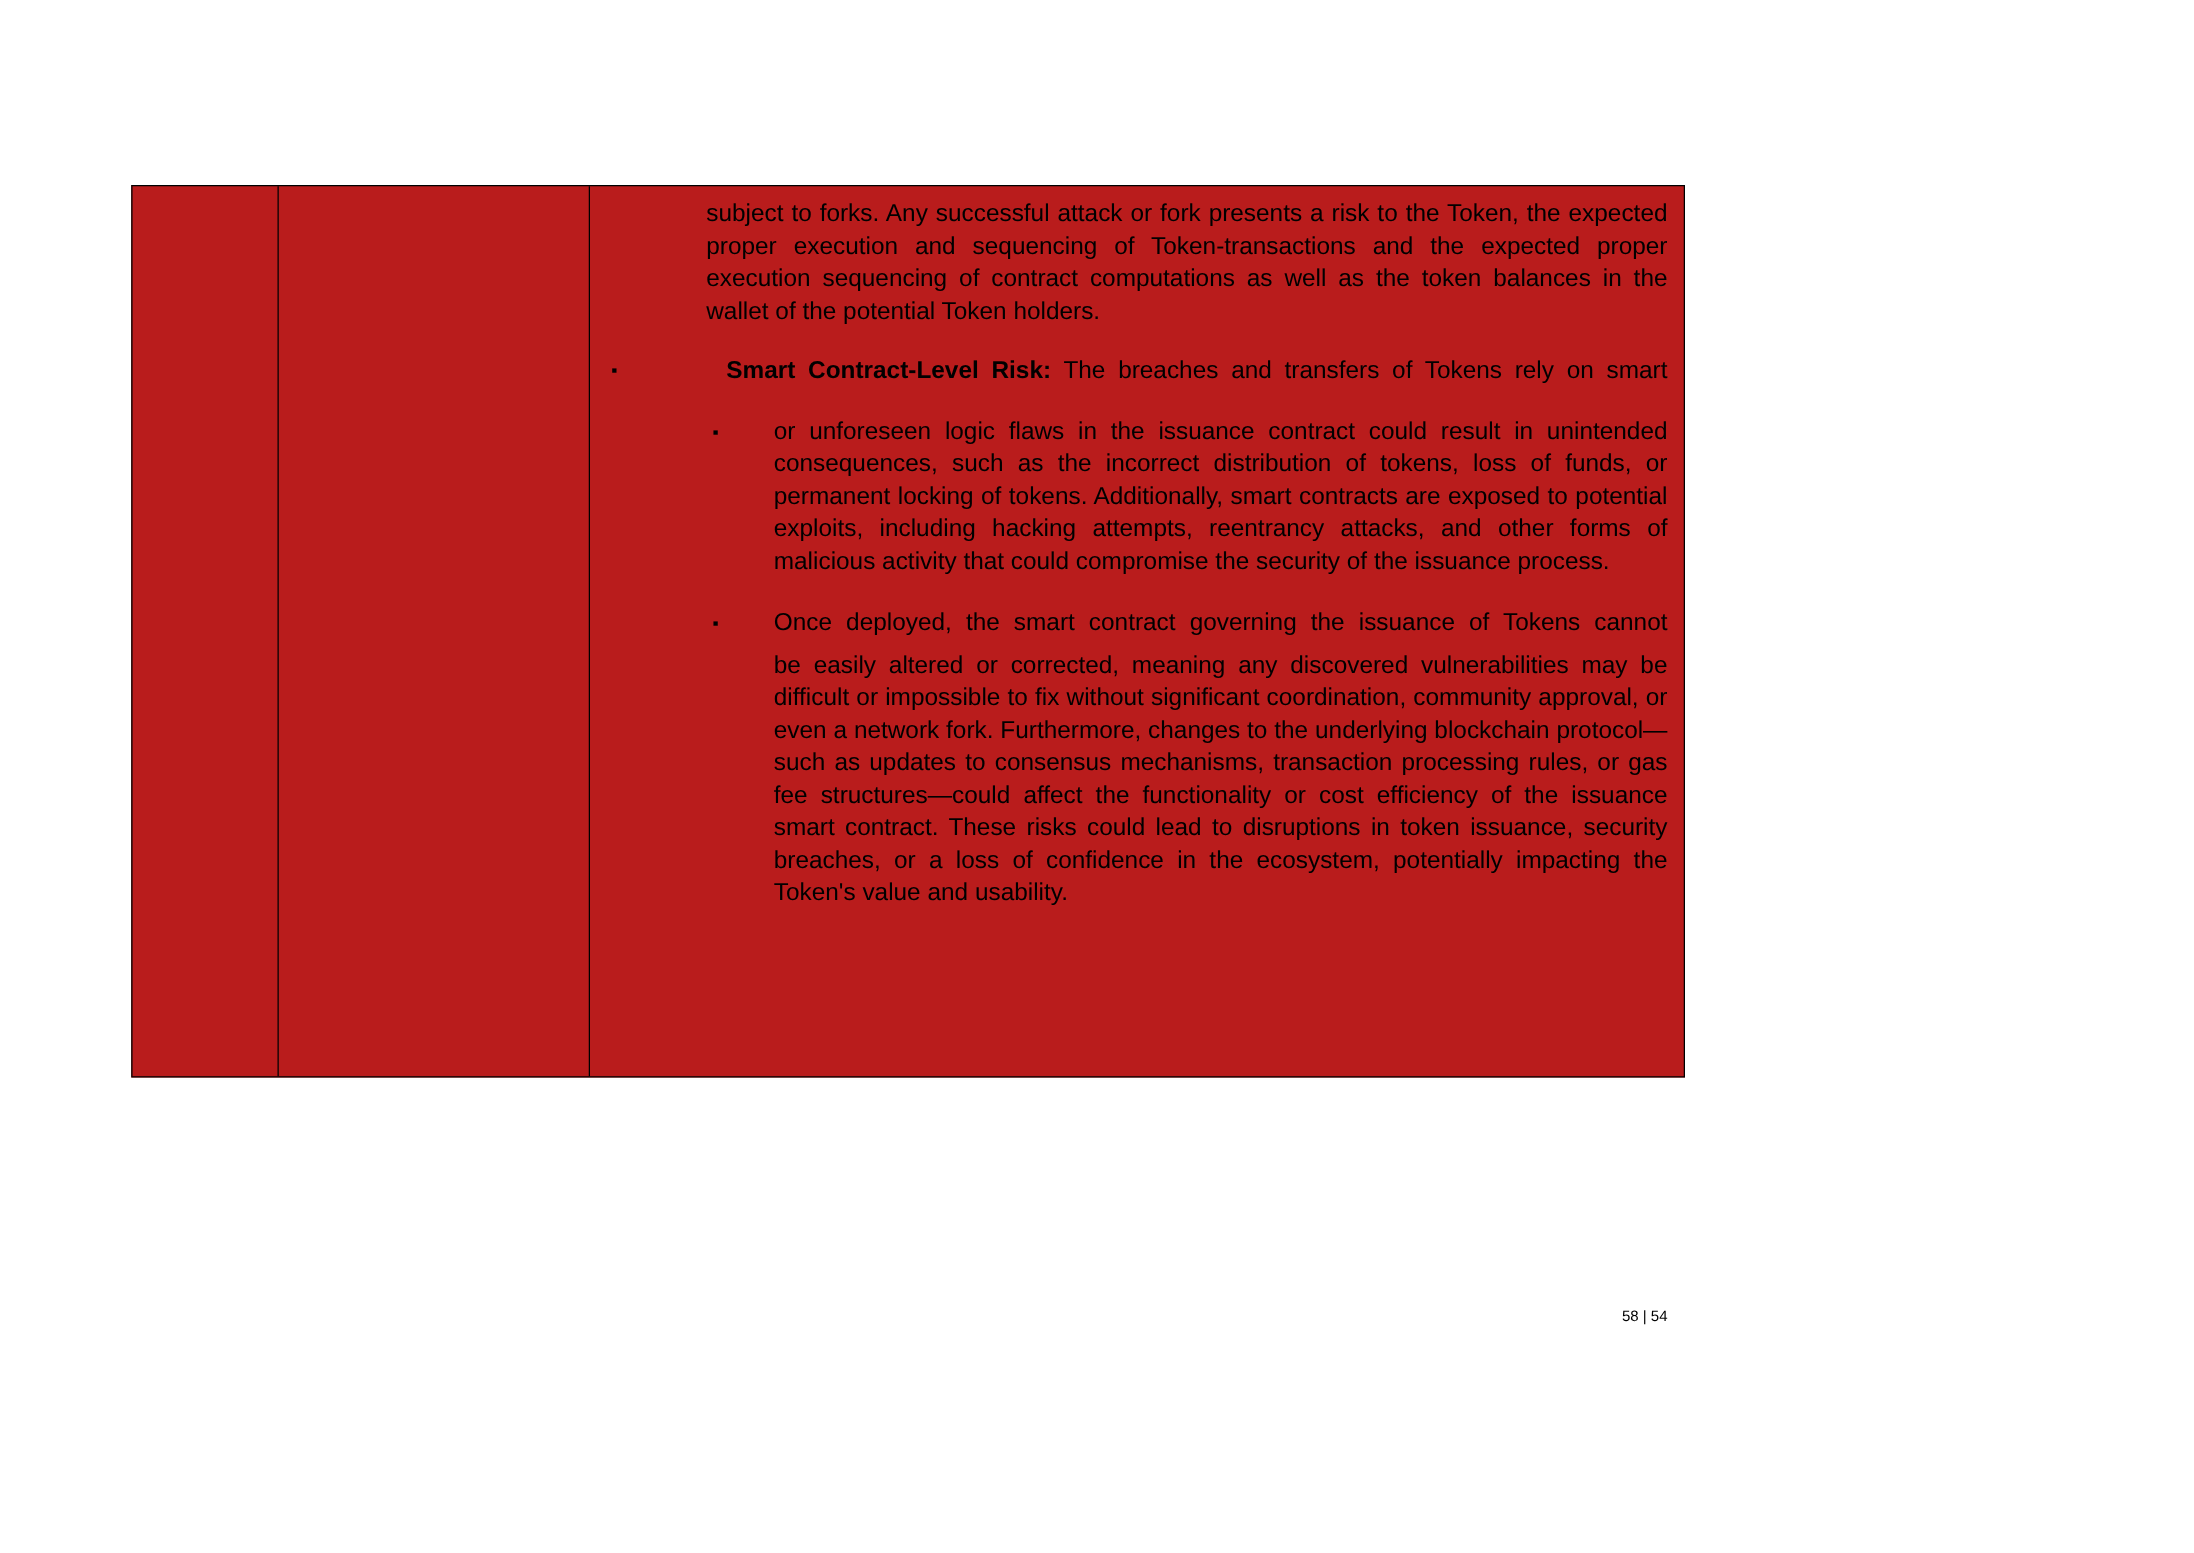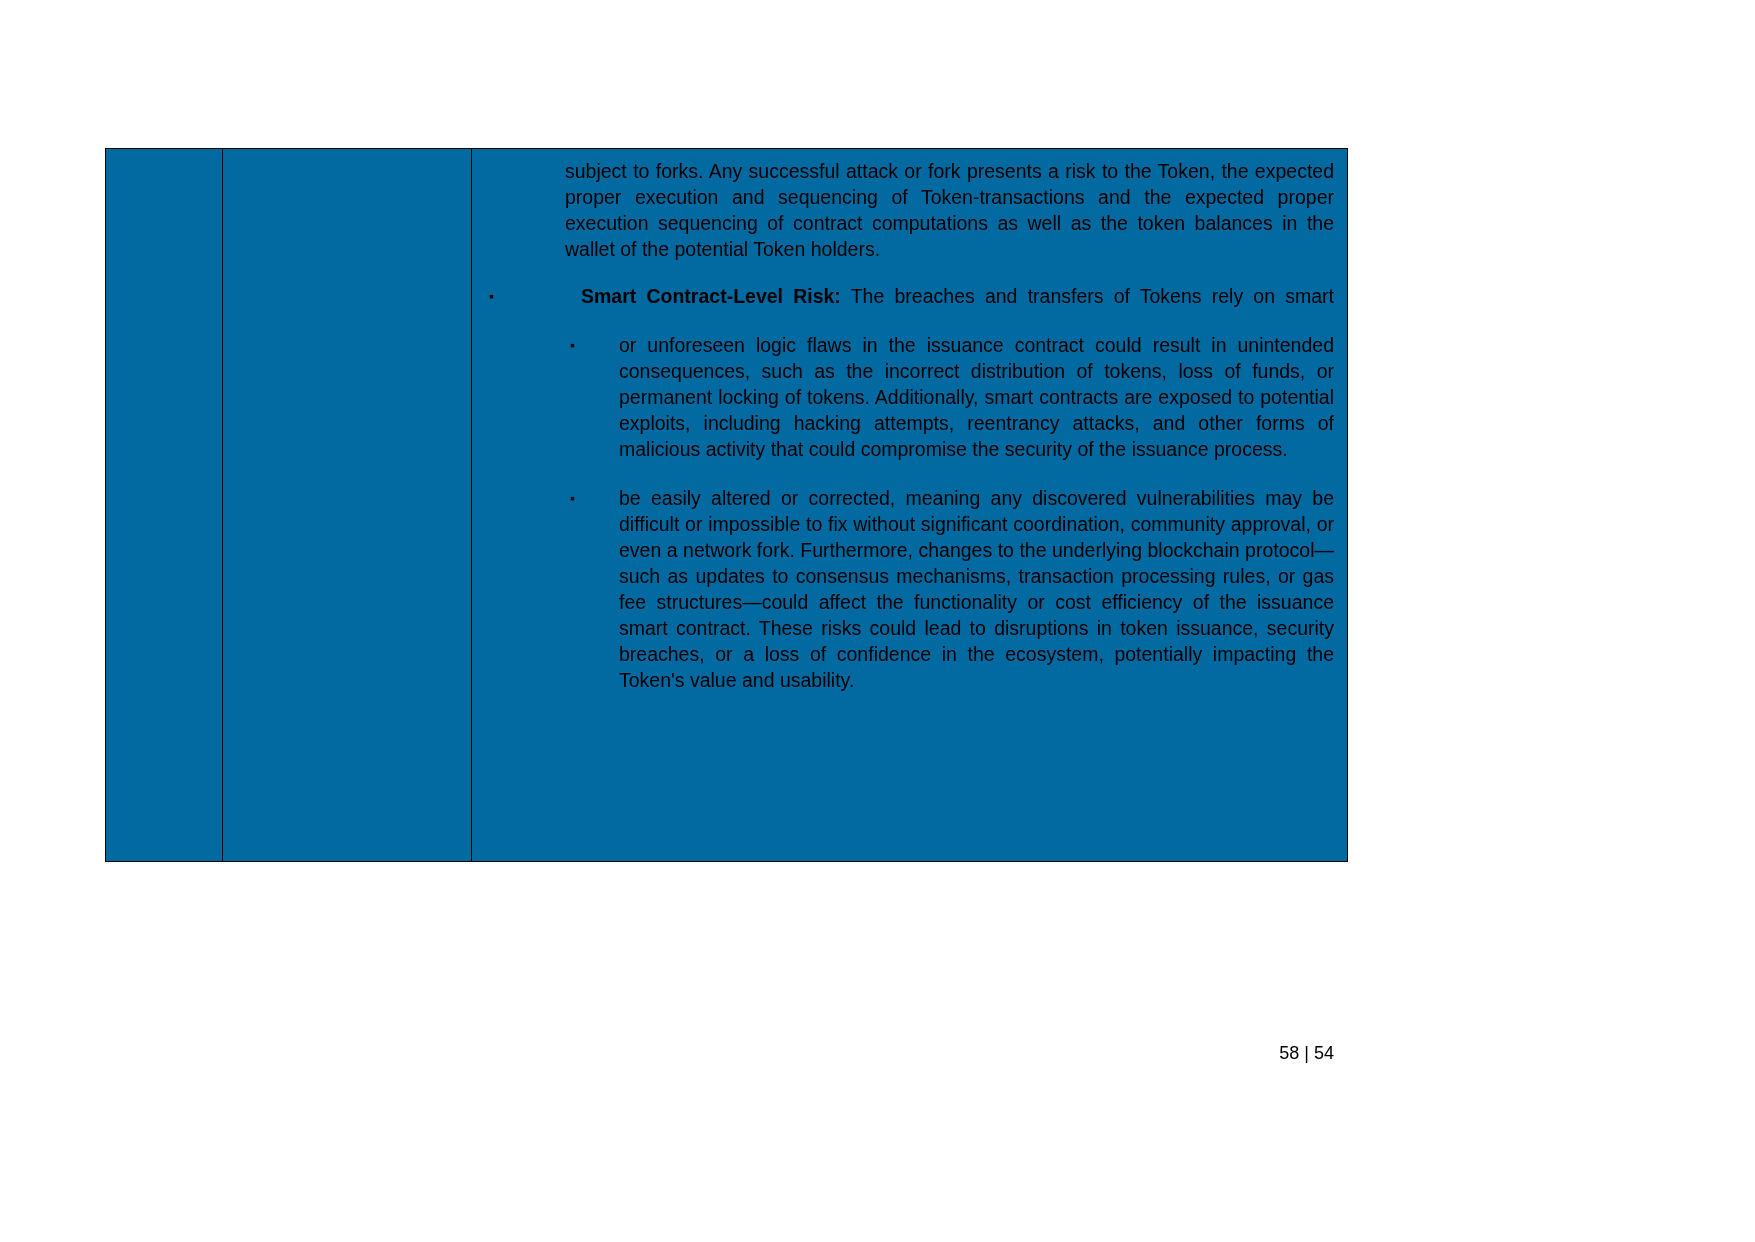--- a/index.html
+++ b/index.html
@@ -16,21 +16,21 @@
     overflow: hidden;
   }
   .doc-table {
     position: absolute;
     left: 105px;
     top: 148px;
     width: 1243px;
     height: 714px;
     border: 1.5px solid #000000;
     box-sizing: border-box;
-    background: #0369a1;
+    background: #b91c1c;
   }
   .col-empty-1 {
     position: absolute;
     left: 0;
     top: 0;
     bottom: 0;
     width: 116px;
     border-right: 1.5px solid #000000;
   }
   .col-empty-2 {
@@ -85,21 +85,21 @@
     text-align: justify;
   }
   .bold-label {
     font-weight: bold;
     margin-left: 16px;
   }
   .page-footer {
     position: absolute;
     top: 1044px;
     right: 421px;
-    font-size: 18px;
+    font-size: 12px;
     line-height: 18px;
     color: #000000;
   }
 </style>
 </head>
 <body>
 
 <div class="doc-table">
   <div class="col-empty-1"></div>
   <div class="col-empty-2"></div>
@@ -113,19 +113,20 @@
       <p class="lead-line"><span class="bold-label">Smart Contract-Level Risk:</span><span> The breaches and transfers of Tokens rely on smart</span></p>
     </div>
 
     <div class="bullet-item bullet-level2">
       <span class="marker">▪</span>
       <p class="body-text">or unforeseen logic flaws in the issuance contract could result in unintended consequences, such as the incorrect distribution of tokens, loss of funds, or permanent locking of tokens. Additionally, smart contracts are exposed to potential exploits, including hacking attempts, reentrancy attacks, and other forms of malicious activity that could compromise the security of the issuance process.</p>
     </div>
 
     <div class="bullet-item bullet-level2">
       <span class="marker">▪</span>
+      <p class="lead-line">Once deployed, the smart contract governing the issuance of Tokens cannot</p>
       <p class="body-text">be easily altered or corrected, meaning any discovered vulnerabilities may be difficult or impossible to fix without significant coordination, community approval, or even a network fork. Furthermore, changes to the underlying blockchain protocol—such as updates to consensus mechanisms, transaction processing rules, or gas fee structures—could affect the functionality or cost efficiency of the issuance smart contract. These risks could lead to disruptions in token issuance, security breaches, or a loss of confidence in the ecosystem, potentially impacting the Token's value and usability.</p>
     </div>
 
   </div>
 </div>
 
 <div class="page-footer">58 | 54</div>
 
 </body></html>

